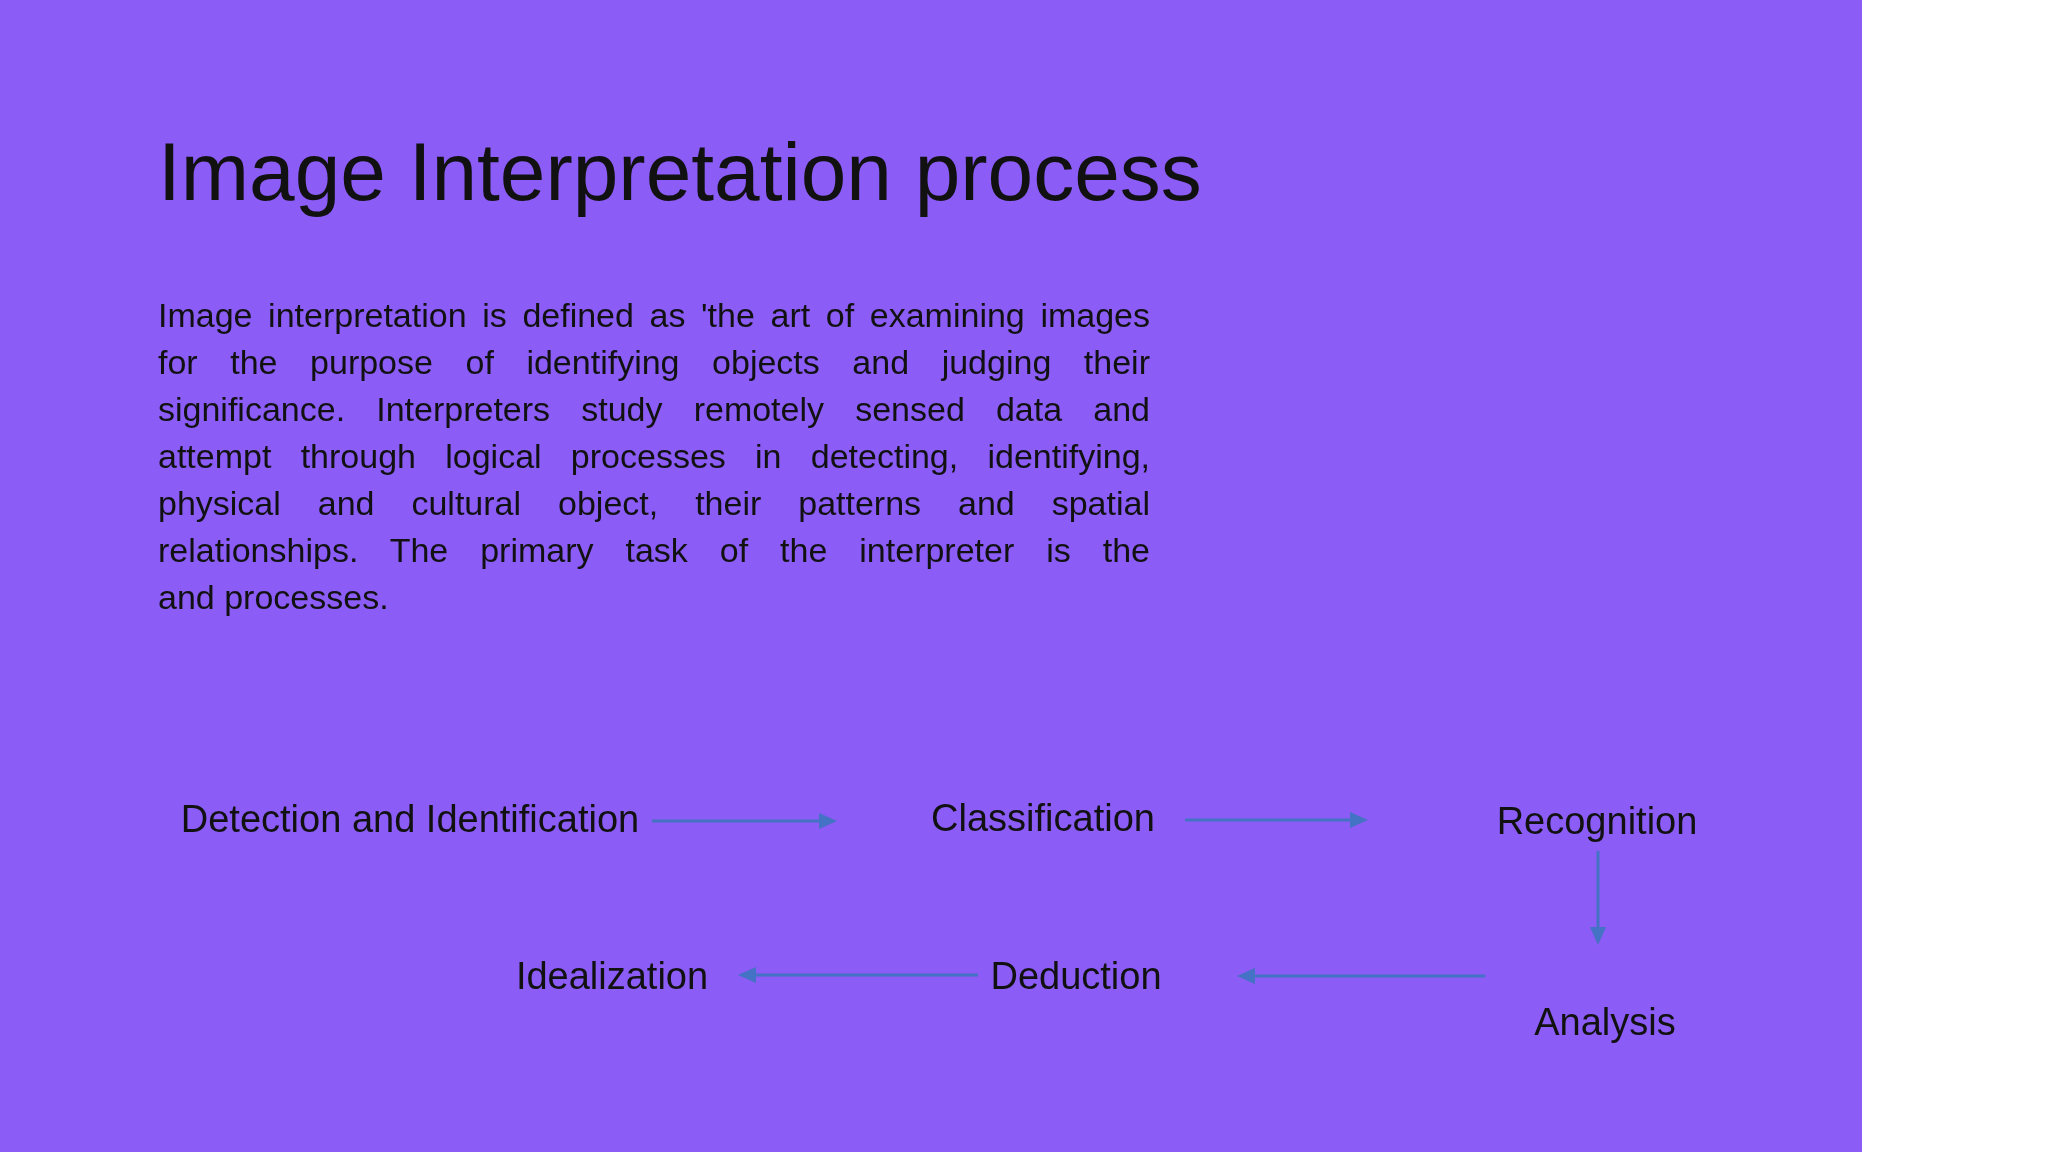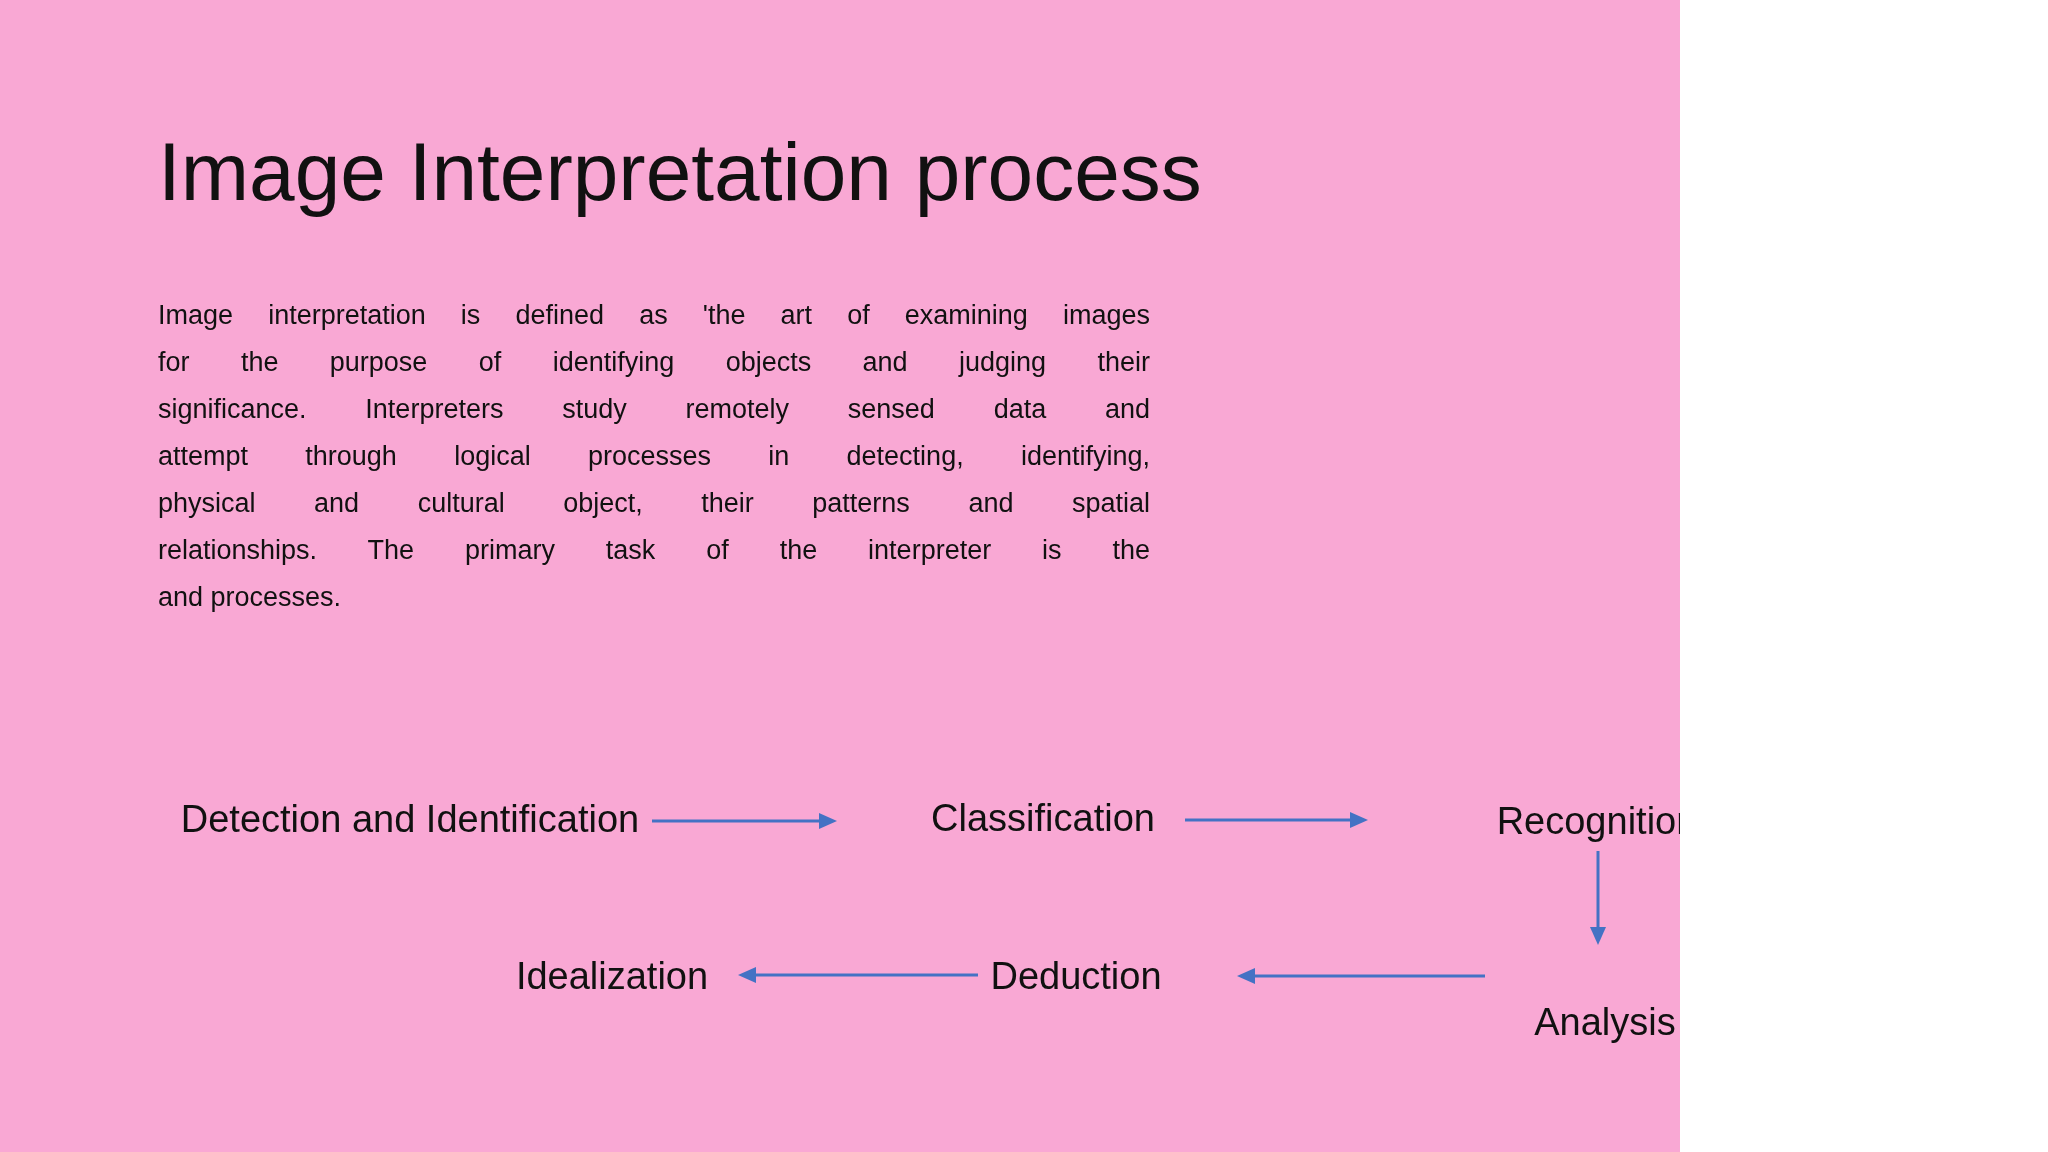--- a/index.html
+++ b/index.html
@@ -1,41 +1,41 @@
 <!DOCTYPE html>
 <html><head>
 <meta charset="utf-8">
 <style>
   html, body { margin: 0; padding: 0; background: #ffffff; }
   .slide {
     position: relative;
-    width: 1680px;
+    width: 1862px;
     height: 1152px;
-    background: #f9a8d4;
+    background: #8b5cf6;
     font-family: "Liberation Sans", sans-serif;
     color: #111111;
     overflow: hidden;
   }
   .title {
     position: absolute;
     left: 158px;
     top: 131px;
     margin: 0;
     font-size: 82px;
     line-height: 82px;
     font-weight: 400;
     color: #111111;
     white-space: nowrap;
   }
   .body {
     position: absolute;
     left: 158px;
     top: 292px;
     width: 992px;
-    font-size: 27px;
+    font-size: 34px;
     line-height: 47px;
     color: #111111;
   }
   .bline {
     height: 47px;
     text-align: justify;
     text-align-last: justify;
     text-justify: inter-word;
     white-space: nowrap;
   }

